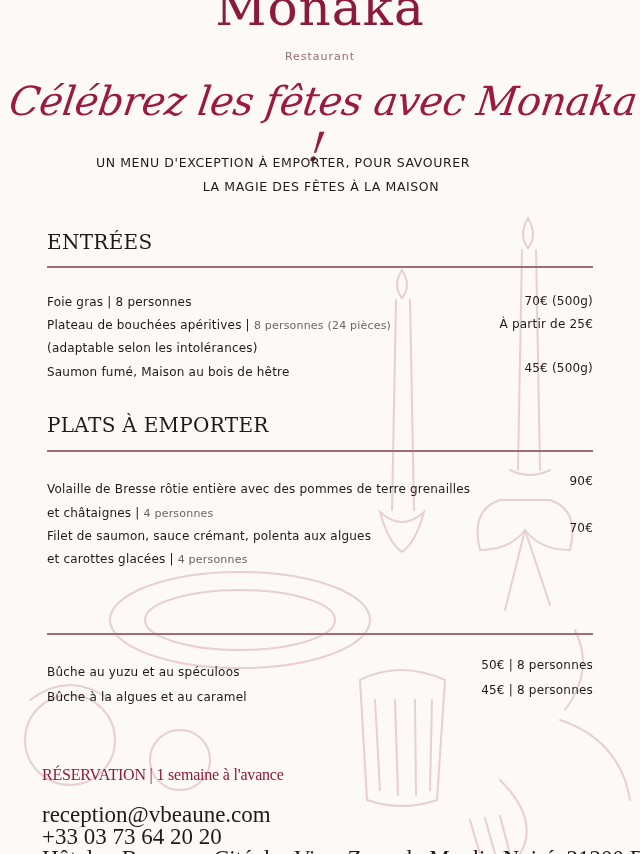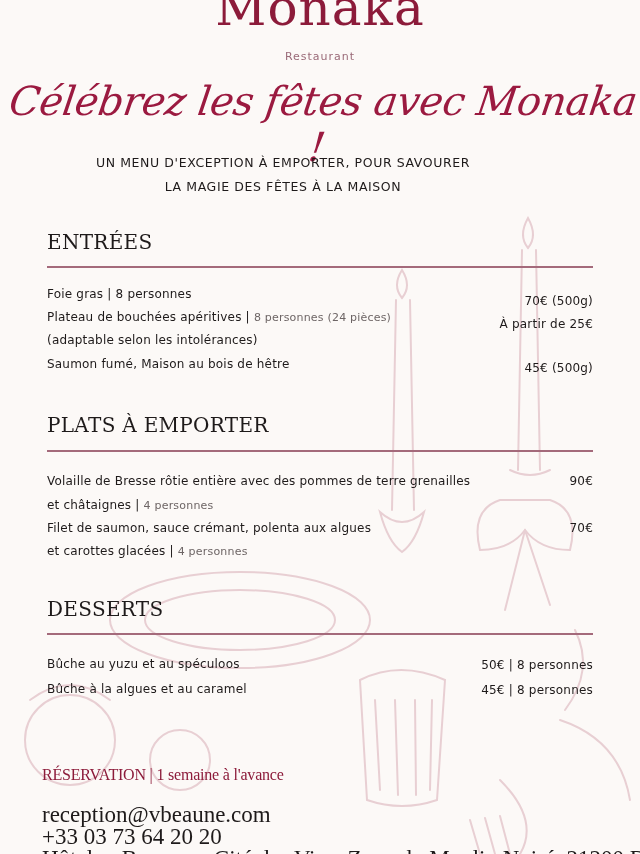--- a/index.html
+++ b/index.html
@@ -25,34 +25,34 @@
       position: absolute; top: 78px; left: 0; width: 640px; text-align: center;
       font-family: "DejaVu Serif", serif; font-style: italic;
       font-size: 40px; color: #9b1a40; transform: skewX(-8deg);
       letter-spacing: -0.5px;
     }
     .tagline {
       position: absolute; left: 0; width: 566px; text-align: center;
       font-size: 12.5px; letter-spacing: 0.6px; color: #1e1a1a;
     }
     .tagline.l1 { top: 155px; }
-    .tagline.l2 { top: 179px; }
+    .tagline.l2 { top: 179px; padding-left: 38px; }
 
     .section-title {
       position: absolute; left: 47px;
       font-family: "DejaVu Serif", serif; font-size: 20px; color: #1e1a1a;
       letter-spacing: 0.3px;
     }
     .rule {
       position: absolute; left: 47px; width: 546px; height: 1.5px;
       background: #a46a7b;
     }
     .item {
       position: absolute; left: 47px; font-size: 12px; color: #1e1a1a;
-      white-space: nowrap; letter-spacing: 0.2px;
+      white-space: nowrap; letter-spacing: 0.2px; margin-top: 8px;
     }
     .item .muted { color: #6d6565; font-size: 11px; }
     .price {
       position: absolute; right: 47px; font-size: 12px; color: #1e1a1a;
       white-space: nowrap; text-align: right; letter-spacing: 0.2px;
     }
 
     .reservation {
       position: absolute; left: 42px; top: 766px;
       font-family: Liberation Serif, serif; font-size: 16px; color: #8c1b3a;
@@ -145,21 +145,20 @@
 
   <div class="item" style="top:521px">
     <span>Filet de saumon, sauce crémant, polenta aux algues</span>
   </div>
   <div class="price" style="top:521px">70€</div>
   <div class="item" style="top:544px">
     <span>et carottes glacées |</span>
     <span class="muted">4 personnes</span>
   </div>
 
-  <div class="section-title" style="top:597px">DESSERTS</div>
   <div class="rule" style="top:633px"></div>
 
   <div class="item" style="top:657px">
     <span>Bûche au yuzu et au spéculoos</span>
   </div>
   <div class="price" style="top:658px">50€ | 8 personnes</div>
 
   <div class="item" style="top:682px">
     <span>Bûche à la algues et au caramel</span>
   </div>

